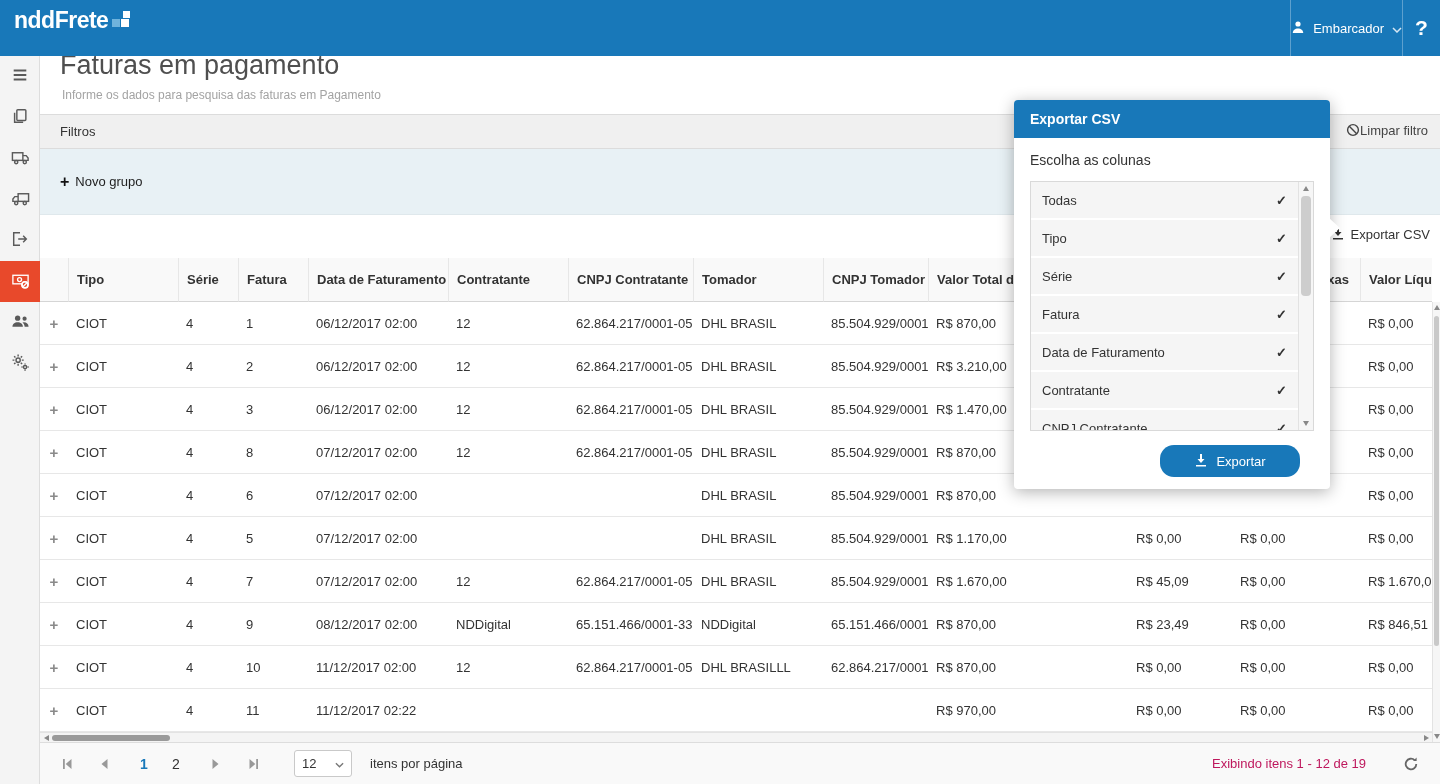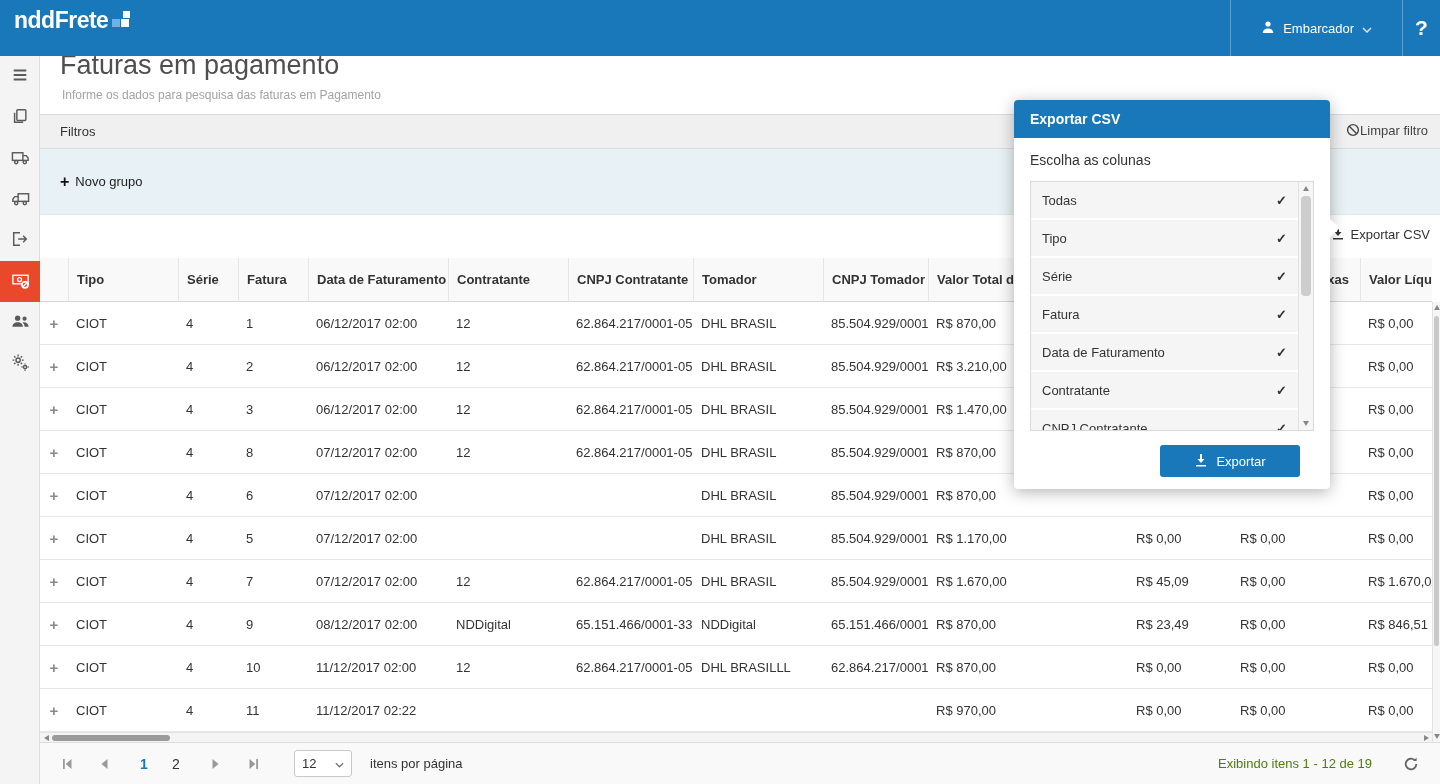--- a/index.html
+++ b/index.html
@@ -5,21 +5,21 @@
   *{margin:0;padding:0;box-sizing:border-box}
   html,body{width:1440px;height:784px;overflow:hidden}
   body{font-family:"Liberation Sans",sans-serif;font-size:13px;color:#333;background:#fff}
   .screen{position:relative;width:1440px;height:784px;overflow:hidden;background:#fff}
 
   
   .topbar{position:absolute;top:0;left:0;width:100%;height:56px;background:#1878b9;display:flex;align-items:stretch;justify-content:space-between;z-index:20}
   .logo{display:flex;align-items:flex-start;padding:7px 0 0 14px;color:#fff;font-size:23px;font-weight:bold;letter-spacing:-.5px;cursor:pointer}
   .logo-squares{margin:1px 0 0 3px}
   .topbar-right{display:flex;align-items:stretch}
-  .user-menu{display:flex;align-items:center;gap:8px;padding:0 30px;border-left:1px solid rgba(255,255,255,.3);color:#fff;cursor:pointer}
+  .user-menu{display:flex;align-items:center;gap:8px;padding:0 0;border-left:1px solid rgba(255,255,255,.3);color:#fff;cursor:pointer}
   .help-btn{width:38px;display:flex;align-items:center;justify-content:center;border-left:1px solid rgba(255,255,255,.3);color:#fff;font-size:21px;font-weight:bold;cursor:pointer}
 
   
   .sidebar{position:absolute;top:44px;left:0;width:40px;height:740px;background:#f4f4f4;border-right:1px solid #ddd;padding-top:12px;z-index:15}
   .side-item{width:40px;height:41px;display:flex;align-items:center;justify-content:center;color:#5a5a5a;cursor:pointer}
   .side-item.active{background:#e8492b;color:#fff}
 
   
   .page-title{position:absolute;left:60px;top:50px;font-size:27px;font-weight:normal;color:#4f4f4f}
   .page-subtitle{position:absolute;left:62px;top:88px;font-size:12px;color:#a3a3a3}
@@ -52,37 +52,37 @@
   .tri-right{width:0;height:0;border-top:3px solid transparent;border-bottom:3px solid transparent;border-left:5px solid #888}
 
   
   .pager{position:absolute;left:40px;right:0;top:742px;height:42px;background:#f9f9f9;border-top:1px solid #ddd;display:flex;align-items:center;padding:0 12px;gap:8px}
   .pager-btn{width:30px;height:26px;display:flex;align-items:center;justify-content:center;cursor:pointer}
   .page-num{min-width:26px;height:26px;display:inline-flex;align-items:center;justify-content:center;color:#333;cursor:pointer;margin:0 3px;font-size:14px}
   .page-num.current{color:#1878b9;font-weight:bold}
   .page-size{width:58px;height:27px;border:1px solid #c9c9c9;border-radius:3px;background:#fff;display:flex;align-items:center;justify-content:space-between;padding:0 7px;margin:0 10px 0 18px;cursor:pointer}
   .page-size-label{color:#333}
   .pager-spacer{flex:1}
-  .pager-status{color:#4d7c0f;margin-right:18px}
+  .pager-status{color:#be185d;margin-right:24px}
   .refresh-btn{width:26px;height:26px;display:flex;align-items:center;justify-content:center;cursor:pointer;margin-right:4px}
 
   
   .popup{position:absolute;left:1014px;top:100px;width:316px;background:#fff;border-radius:4px;box-shadow:0 3px 16px rgba(0,0,0,.3);z-index:30}
   .popup-arrow{position:absolute;right:-10px;top:118px;width:0;height:0;border-top:10px solid transparent;border-bottom:10px solid transparent;border-left:11px solid #fff}
   .popup-header{height:38px;background:#1878b9;border-radius:4px 4px 0 0;color:#fff;font-weight:bold;font-size:14px;display:flex;align-items:center;padding:0 16px}
   .popup-body{padding:14px 16px 12px}
   .popup-sub{font-size:14px;color:#333;margin-bottom:13px}
   .listbox{height:250px;border:1px solid #d9d9d9;position:relative;overflow:hidden;background:#fff}
   .list-items{position:absolute;left:0;top:0;right:15px;bottom:0;overflow:hidden}
   .list-item{height:36px;margin-bottom:2px;background:#f5f5f5;display:flex;align-items:center;justify-content:space-between;padding:0 11px;cursor:pointer}
   .check-icon{font-weight:bold;color:#333}
   .list-scroll{position:absolute;right:0;top:0;bottom:0;width:15px;background:#f6f6f6;border-left:1px solid #e2e2e2;display:flex;flex-direction:column;align-items:center;justify-content:space-between;padding:4px 0}
   .list-thumb{position:absolute;top:14px;left:2px;width:10px;height:100px;background:#cdcdcd;border-radius:4px}
   .popup-footer{display:flex;justify-content:flex-end;margin-top:14px;padding-right:14px}
-  .export-btn{width:140px;height:32px;background:#1878b9;color:#fff;border:none;border-radius:3px;display:flex;align-items:center;justify-content:center;gap:8px;font-size:13px;font-family:"Liberation Sans",sans-serif;cursor:pointer}
+  .export-btn{width:140px;height:32px;background:#1878b9;color:#fff;border:none;border-radius:14px;display:flex;align-items:center;justify-content:center;gap:8px;font-size:13px;font-family:"Liberation Sans",sans-serif;cursor:pointer}
 </style>
 </head>
 <body>
 
 <div class="screen">
 
   <div class="topbar">
     <div class="logo">
       <span>nddFrete</span>
       <span class="logo-squares">

